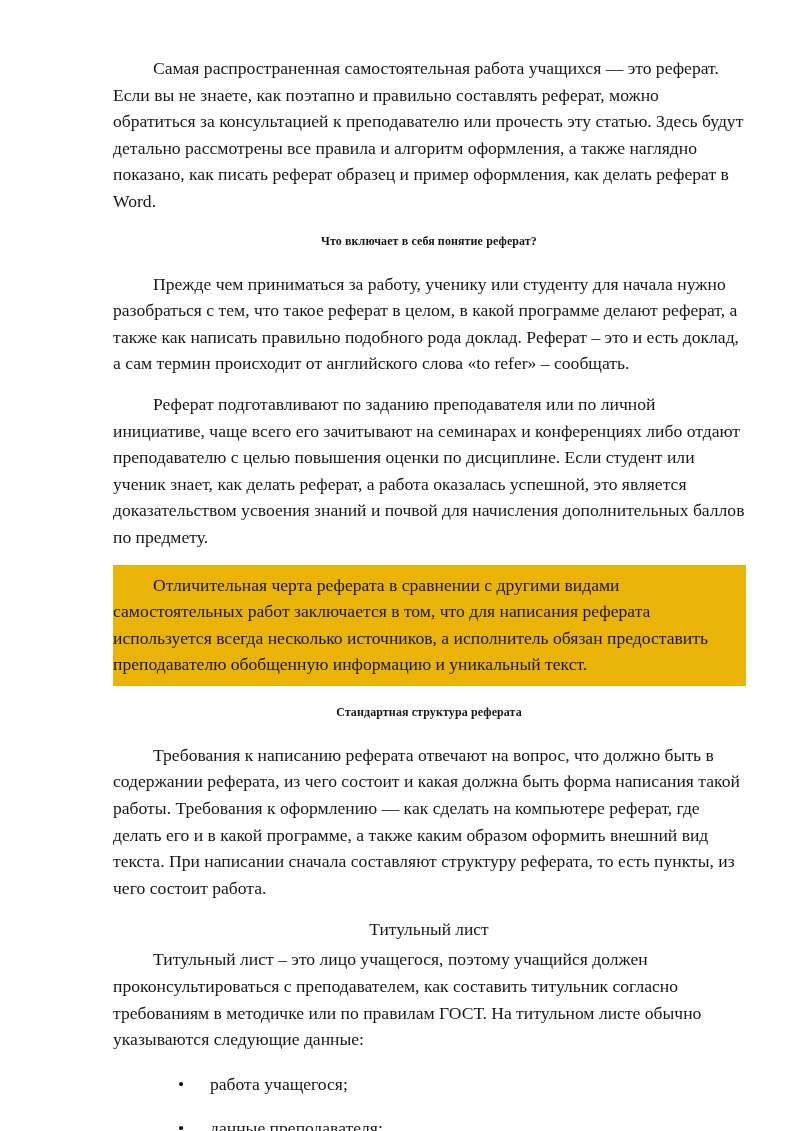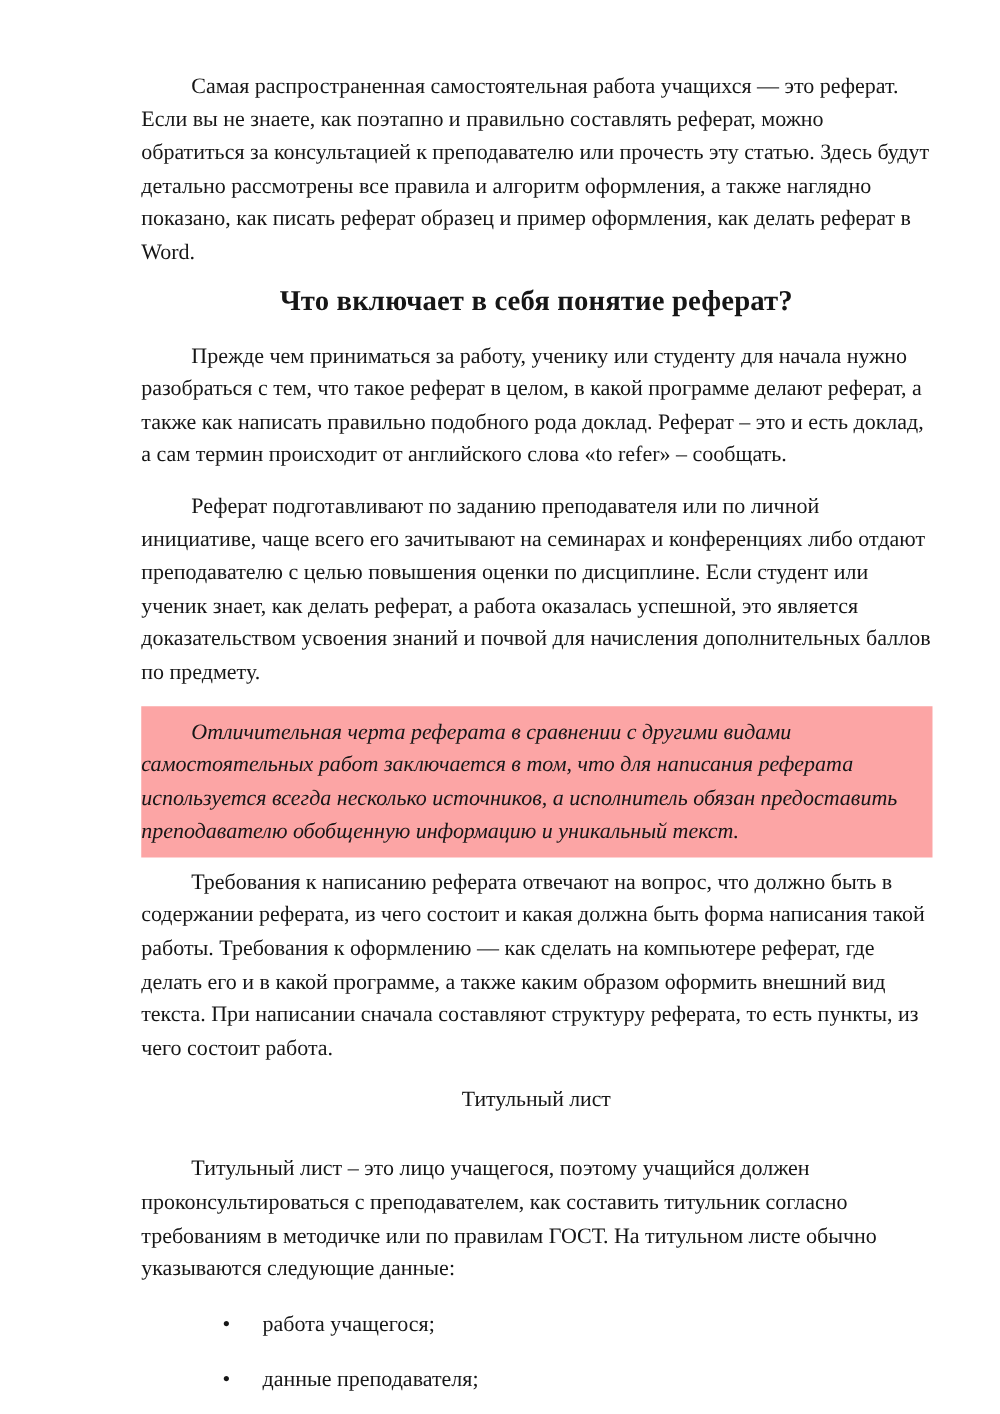--- a/index.html
+++ b/index.html
@@ -39,43 +39,42 @@
     text-align: left;
     -webkit-font-smoothing: antialiased;
   }
 
   p.para.tight {
     margin-bottom: 13px;
   }
 
   h2.heading-bold {
     margin: 14px 0 18px 0;
-    font-size: 23px;
+    font-size: 12px;
     line-height: 24px;
     font-weight: bold;
     text-align: center;
     text-indent: 0;
     letter-spacing: 0.1px;
   }
 
   h3.heading-plain {
-    margin: 16px 0 30px 0;
+    margin: 16px 0 5px 0;
     font-size: 17.4px;
     line-height: 24px;
     font-weight: normal;
     text-align: center;
     text-indent: 0;
   }
 
   .shaded-block {
-    background: #fca5a5;
+    background: #eab308;
     padding: 7px 0 8px 0;
     margin: 14px 0 6px 0;
     width: 633px;
-    font-style: italic;
   }
   .shaded-block p.para {
     margin: 0;
   }
 
   ul.bullet-list {
     list-style: none;
     margin: 18px 0 0 0;
     padding: 0;
   }
@@ -105,20 +104,21 @@
     <h2 class="heading-bold">Что включает в себя понятие реферат?</h2>
 
     <p class="para">Прежде чем приниматься за работу, ученику или студенту для начала нужно разобраться с тем, что такое реферат в целом, в какой программе делают реферат, а также  как написать правильно подобного рода доклад. Реферат – это и есть доклад, а сам термин происходит от английского слова «to refer» – сообщать.</p>
 
     <p class="para">Реферат подготавливают по заданию преподавателя или по личной инициативе, чаще всего его зачитывают на семинарах и конференциях либо отдают преподавателю с целью повышения оценки по дисциплине. Если студент или ученик знает, как делать реферат, а работа оказалась успешной, это является доказательством усвоения знаний и почвой для начисления дополнительных баллов по предмету.</p>
 
     <div class="shaded-block">
       <p class="para">Отличительная черта реферата в сравнении с другими видами самостоятельных работ заключается в том, что для написания реферата используется всегда несколько источников, а исполнитель обязан предоставить преподавателю обобщенную информацию и уникальный текст.</p>
     </div>
 
+    <h2 class="heading-bold">Стандартная структура реферата</h2>
 
     <p class="para">Требования к написанию реферата отвечают на вопрос, что должно быть в содержании реферата, из чего состоит и какая должна быть форма написания такой работы. Требования к оформлению — как сделать на компьютере реферат, где делать его и в какой программе, а также каким образом оформить внешний вид текста. При написании сначала составляют структуру реферата, то есть пункты, из чего состоит работа.</p>
 
     <h3 class="heading-plain">Титульный лист</h3>
 
     <p class="para tight">Титульный лист – это лицо учащегося, поэтому учащийся должен проконсультироваться с преподавателем, как составить титульник согласно требованиям в методичке или по правилам ГОСТ. На титульном листе обычно указываются следующие данные:</p>
 
     <ul class="bullet-list">
       <li>
         <span class="bullet-dot">•</span>

